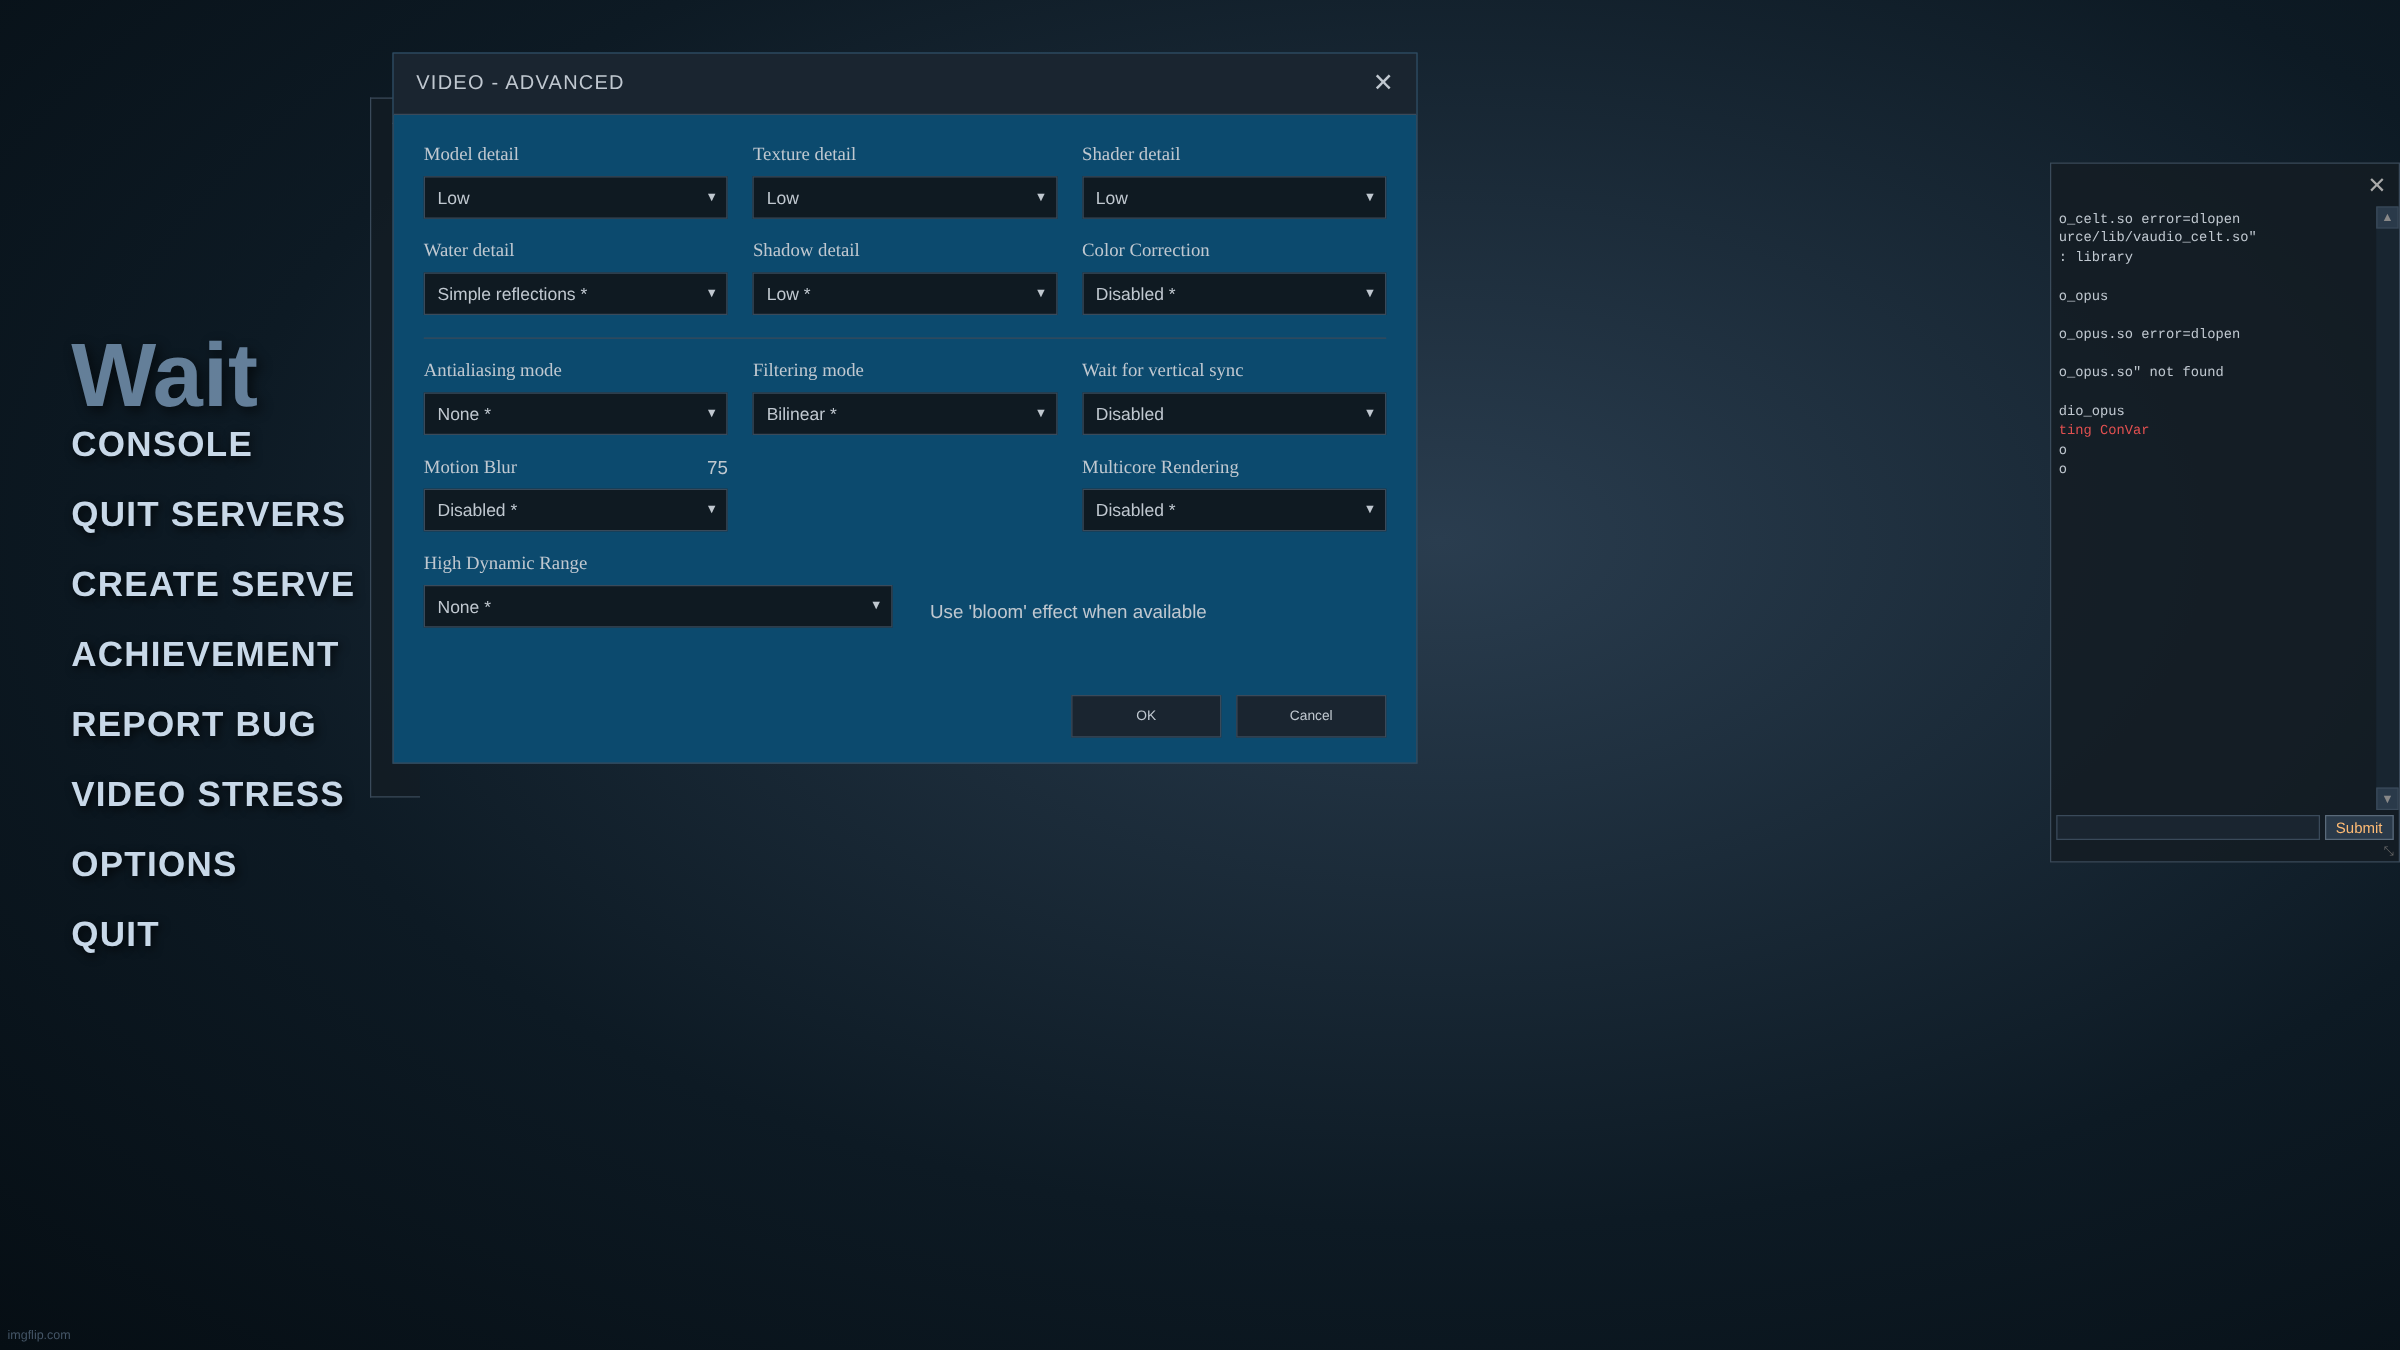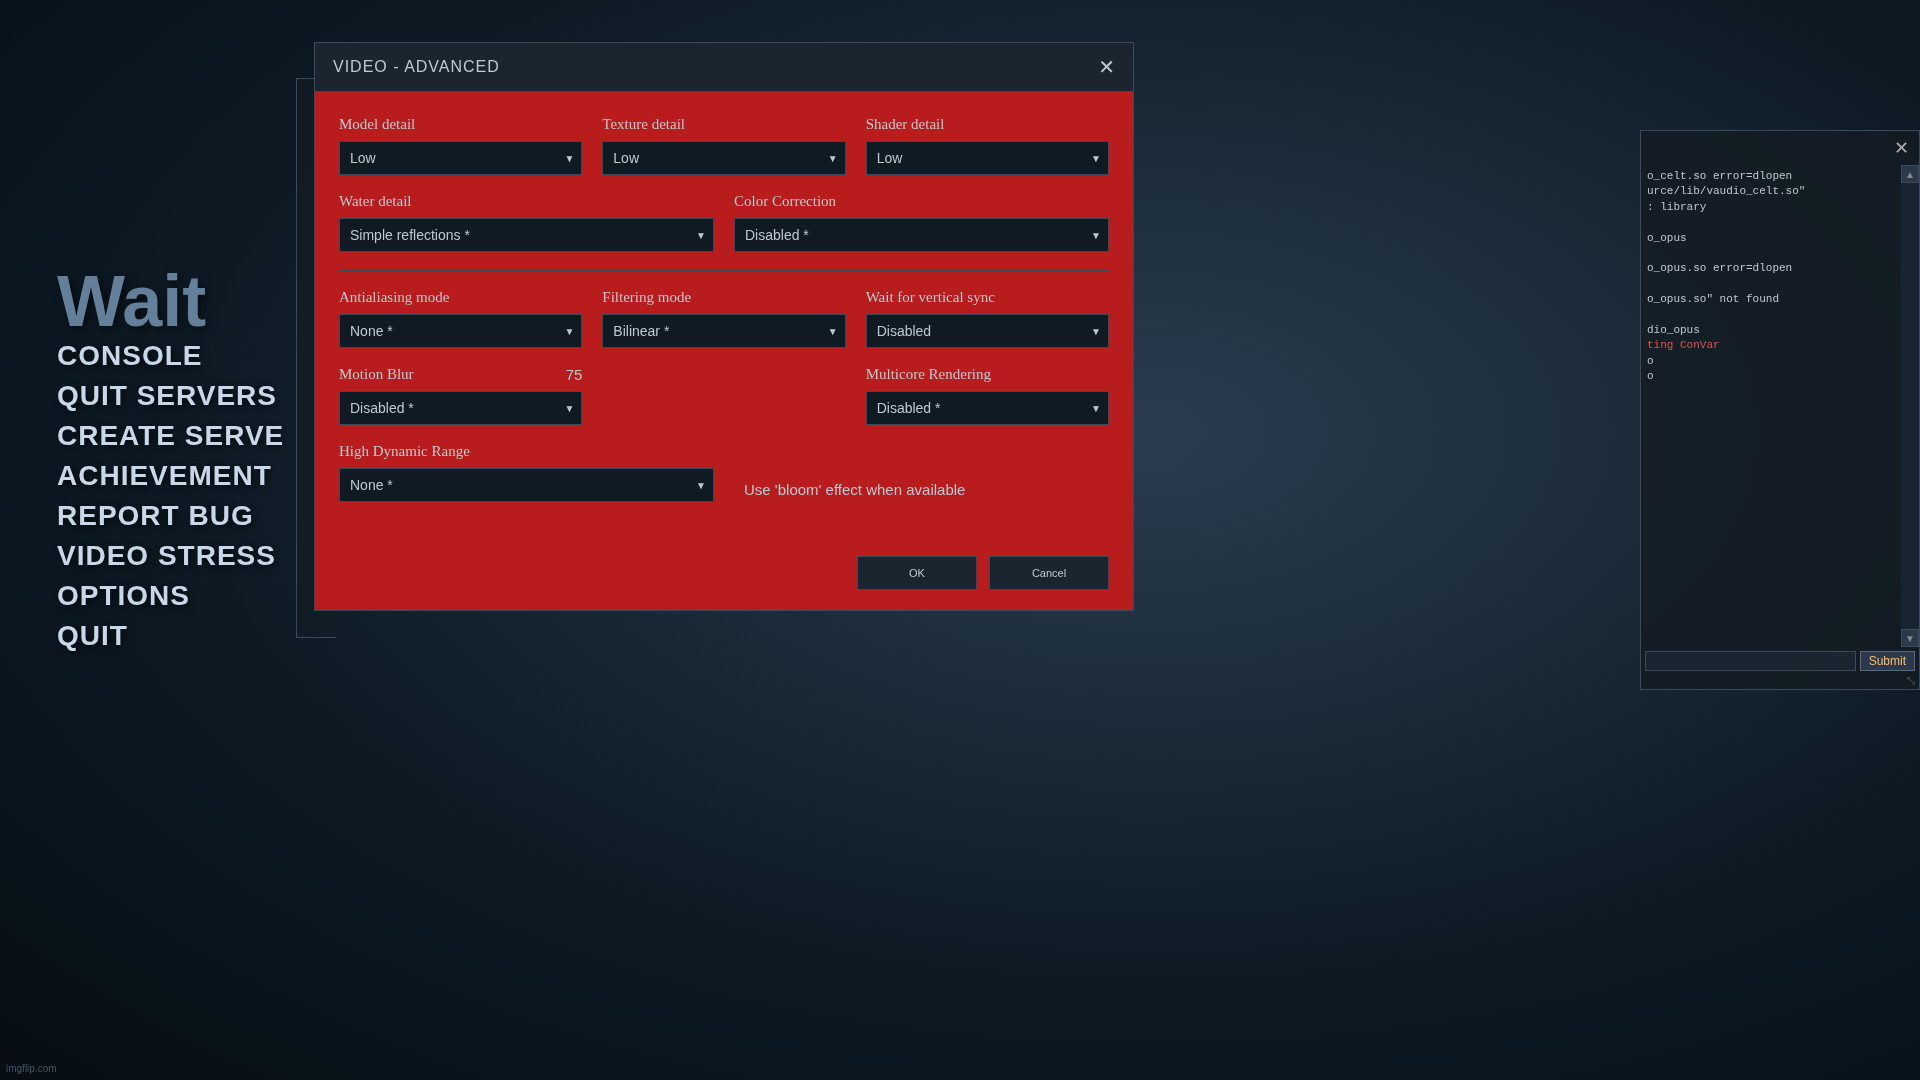--- a/index.html
+++ b/index.html
@@ -20,21 +20,21 @@
       background: radial-gradient(ellipse at 60% 40%, #2a3d4f 0%, #0d1a24 60%, #060e14 100%);
     }
 
     
     .left-menu {
       position: absolute;
       left: 57px;
       top: 340px;
       display: flex;
       flex-direction: column;
-      gap: 8px;
+      gap: 24px;
     }
 
     .left-menu-item {
       font-size: 28px;
       font-weight: 900;
       color: #c8d8e8;
       letter-spacing: 1px;
       text-shadow: 2px 2px 8px rgba(0,0,0,0.8);
       font-family: Arial Black, Arial, sans-serif;
     }
@@ -154,21 +154,21 @@
       display: flex;
       align-items: center;
       justify-content: center;
     }
 
     .dialog {
       position: absolute;
       left: 314px;
       top: 42px;
       width: 820px;
-      background: #b91c1c;
+      background: #0c4a6e;
       border: 1px solid #3a4a5a;
     }
 
     .dialog-titlebar {
       background: #1a2530;
       padding: 14px 18px;
       display: flex;
       justify-content: space-between;
       align-items: center;
       border-bottom: 1px solid #3a4a5a;
@@ -426,20 +426,30 @@
         <label class="form-label">Water detail</label>
         <div class="select-wrapper">
           <select class="form-select">
             <option>No reflections</option>
             <option selected="">Simple reflections *</option>
             <option>Reflect world</option>
           </select>
         </div>
       </div>
       <div class="form-group">
+        <label class="form-label">Shadow detail</label>
+        <div class="select-wrapper">
+          <select class="form-select">
+            <option selected="">Low *</option>
+            <option>Medium</option>
+            <option>High</option>
+          </select>
+        </div>
+      </div>
+      <div class="form-group">
         <label class="form-label">Color Correction</label>
         <div class="select-wrapper">
           <select class="form-select">
             <option selected="">Disabled *</option>
             <option>Enabled</option>
           </select>
         </div>
       </div>
     </div>
 

